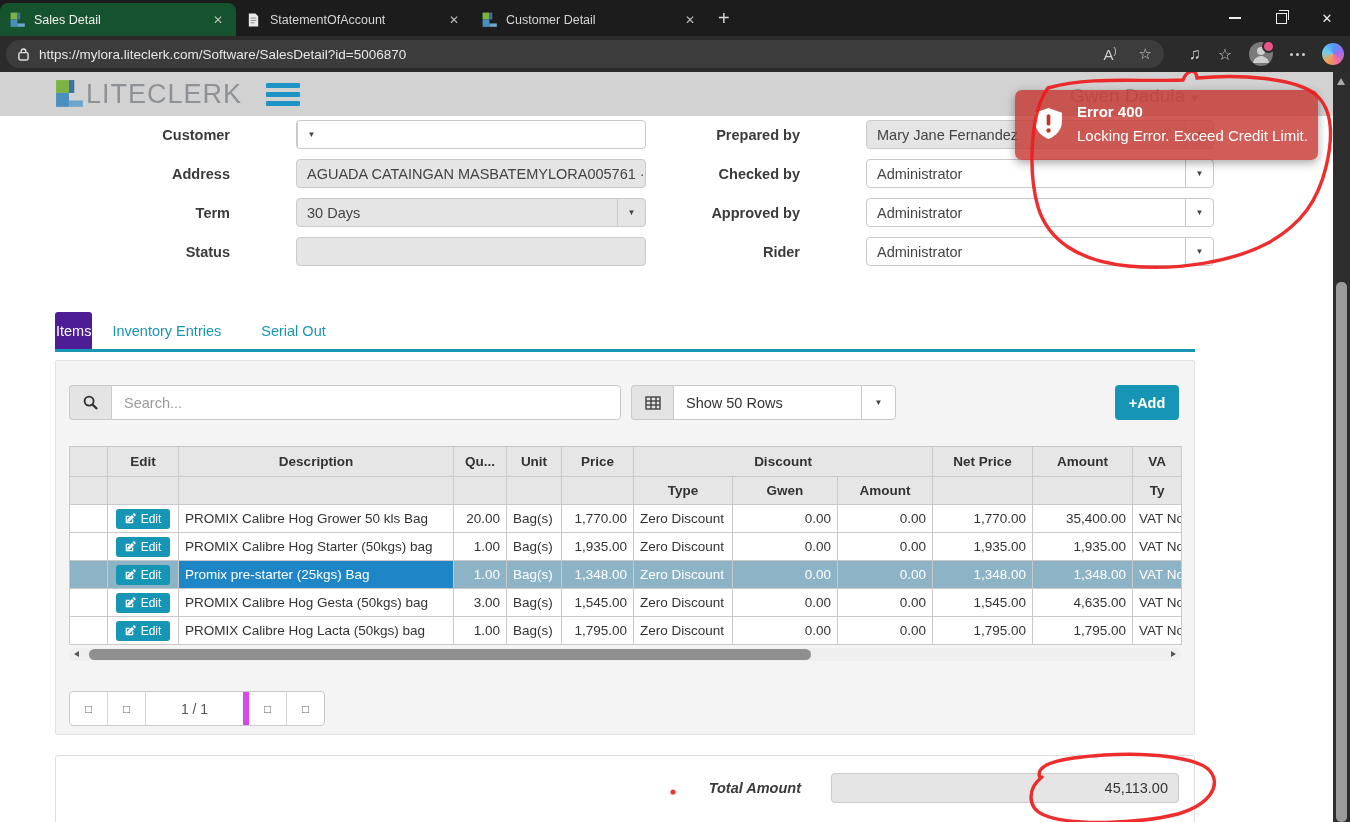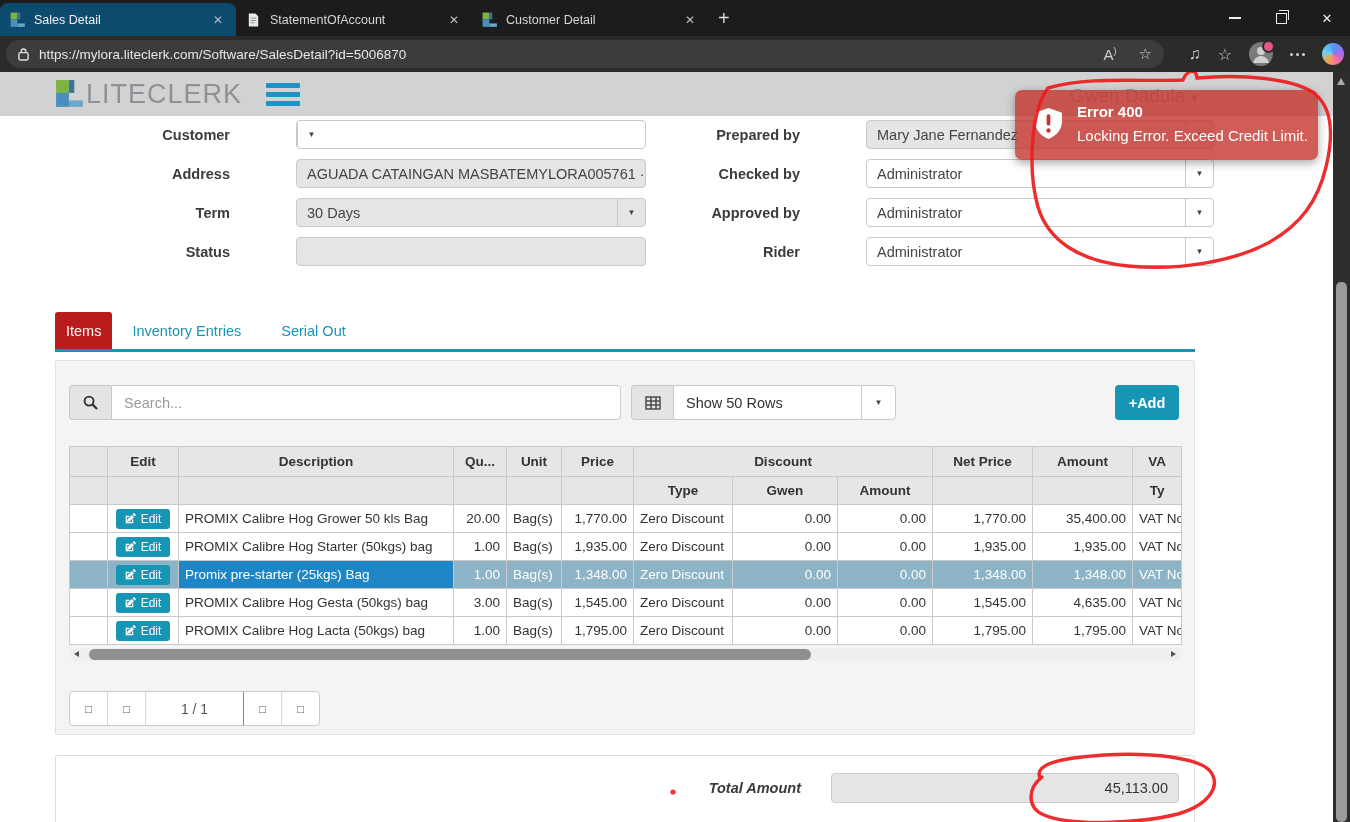--- a/index.html
+++ b/index.html
@@ -1,20 +1,20 @@
 <!DOCTYPE html>
 <html><head>
 <meta charset="utf-8">
 <style>
   html,body{margin:0;padding:0;}
   body{width:1350px;height:822px;overflow:hidden;font-family:"Liberation Sans",sans-serif;background:#fff;position:relative;}
   
   .tabbar{height:36px;background:#1c1c1d;display:flex;align-items:flex-end;position:relative;}
   .btab{width:236px;height:33px;display:flex;align-items:center;padding:0 10px;box-sizing:border-box;color:#d6d6d6;font-size:12.5px;border-radius:8px 8px 0 0;}
-  .btab.active{background:#0c4a6e;color:#f2f2f2;margin-top:18px;}
+  .btab.active{background:#14532d;color:#f2f2f2;margin-top:18px;}
   .btab .fav{width:16px;height:16px;margin-right:8px;flex:none;}
   .btab .title{flex:1;white-space:nowrap;overflow:hidden;}
   .btab .close{color:#bdbdbd;font-size:12px;margin-left:6px;padding:0 3px;}
   .newtab{color:#d6d6d6;font-size:20px;margin:0 0 6px 10px;}
   .winctl{position:absolute;right:0;top:0;height:36px;display:flex;align-items:stretch;}
   .winbtn{width:46px;display:flex;align-items:center;justify-content:center;color:#eee;font-size:13px;}
   .restore-glyph{width:9px;height:9px;border:1.3px solid #eee;position:relative;}
   .restore-glyph:before{content:"";position:absolute;left:2px;top:-4px;width:9px;height:9px;border-top:1.3px solid #eee;border-right:1.3px solid #eee;}
   .minbar{width:12px;height:1.5px;background:#eee;}
   .toolbar{height:36px;background:#2b2b2b;position:relative;}
@@ -51,21 +51,21 @@
   .control .caret{width:27px;border-left:1px solid #c9c9c9;display:flex;align-items:center;justify-content:center;font-size:8px;color:#444;flex:none;}
   .control.gray{background:#e5e5e5;}
   
   .toast{position:absolute;left:1015px;top:18px;width:303px;height:70px;background:rgba(198,52,46,0.80);border-radius:7px;box-shadow:0 3px 10px rgba(0,0,0,0.35);z-index:30;color:#fff;}
   .toast .ticon{position:absolute;left:20px;top:18px;}
   .toast .t1{position:absolute;left:62px;top:13px;font-weight:bold;font-size:15px;}
   .toast .t2{position:absolute;left:62px;top:37px;font-size:15px;white-space:nowrap;}
   
   .apptabs{position:absolute;left:55px;top:240px;width:1140px;height:37px;border-bottom:3px solid #1795b5;display:flex;box-sizing:content-box;}
   .apptab{display:flex;align-items:center;height:37px;padding:0 20px;color:#1795b5;font-size:14.5px;}
-  .apptab.active{background:#b91c1c;color:#fff;border-radius:3px 3px 0 0;padding:0 11px;}
+  .apptab.active{background:#4c1d95;color:#fff;border-radius:3px 3px 0 0;padding:0 1px;}
   
   .panel{position:absolute;left:55px;top:288px;width:1140px;height:375px;background:#f4f4f4;border:1px solid #e2e2e2;border-radius:2px;box-sizing:border-box;}
   .searchrow{position:absolute;left:13px;top:24px;right:15px;height:35px;display:flex;align-items:center;}
   .addon{width:42px;height:35px;background:#e4e4e4;border:1px solid #c9c9c9;border-right:none;border-radius:4px 0 0 4px;display:flex;align-items:center;justify-content:center;box-sizing:border-box;flex:none;}
   .searchinput{width:510px;height:35px;border:1px solid #c9c9c9;border-radius:0 4px 4px 0;background:#fff;padding:0 12px;font-size:14.5px;color:#444;box-sizing:border-box;font-family:"Liberation Sans",sans-serif;outline:none;}
   .searchinput::placeholder{color:#9a9a9a;}
   .rowsbox{width:223px;height:35px;background:#fff;border:1px solid #c9c9c9;border-radius:0 4px 4px 0;display:flex;align-items:stretch;box-sizing:border-box;font-size:14.5px;color:#333;}
   .rowsbox .val{flex:1;display:flex;align-items:center;padding:0 12px;}
   .rowsbox .caret{width:33px;border-left:1px solid #c9c9c9;display:flex;align-items:center;justify-content:center;font-size:8px;color:#444;}
   .addbtn{margin-left:auto;width:64px;height:35px;background:#1795b5;color:#fff;border:none;border-radius:4px;display:flex;align-items:center;justify-content:center;font-size:14.5px;font-weight:bold;font-family:"Liberation Sans",sans-serif;}
@@ -82,21 +82,21 @@
   tr.selected td.c-desc{background:#1e86c7;}
   
   .hscroll{position:absolute;left:13px;top:287px;width:1112px;height:13px;background:#efefef;border-radius:7px;}
   .hthumb{position:absolute;left:20px;top:1px;width:722px;height:11px;background:#8f8f8f;border-radius:6px;}
   .harrow-l{position:absolute;left:5px;top:3px;width:0;height:0;border-top:3.5px solid transparent;border-bottom:3.5px solid transparent;border-right:5px solid #555;}
   .harrow-r{position:absolute;right:5px;top:3px;width:0;height:0;border-top:3.5px solid transparent;border-bottom:3.5px solid transparent;border-left:5px solid #555;}
   
   .pager{position:absolute;left:13px;top:330px;height:35px;display:flex;background:#fff;border:1px solid #c9c9c9;border-radius:4px;overflow:hidden;box-sizing:border-box;}
   .pbtn{width:37px;border-right:1px solid #d7d7d7;display:flex;align-items:center;justify-content:center;color:#666;font-size:12px;}
   .pbtn:last-child{border-right:none;}
-  .ppage{width:97px;border-right:1px solid #d946ef;display:flex;align-items:center;justify-content:center;color:#555;font-size:14px;}
+  .ppage{width:97px;border-right:6px solid #d946ef;display:flex;align-items:center;justify-content:center;color:#555;font-size:14px;}
   
   .totalbox{position:absolute;left:55px;top:683px;width:1140px;height:80px;background:#fff;border:1px solid #ddd;border-radius:3px;box-sizing:border-box;}
   .trow{position:absolute;left:0;top:17px;width:100%;display:flex;align-items:center;}
   .trow label{width:745px;text-align:right;font-weight:bold;font-size:14.5px;color:#3b3b3b;flex:none;font-style:italic;}
   .tval{margin-left:30px;width:348px;height:30px;background:#e5e5e5;border:1px solid #c9c9c9;border-radius:4px;box-sizing:border-box;display:flex;align-items:center;justify-content:flex-end;padding:0 10px;font-size:14.5px;color:#333;}
   
   .anno{position:absolute;left:0;top:0;z-index:40;pointer-events:none;}
 </style>
 </head>
 <body>

